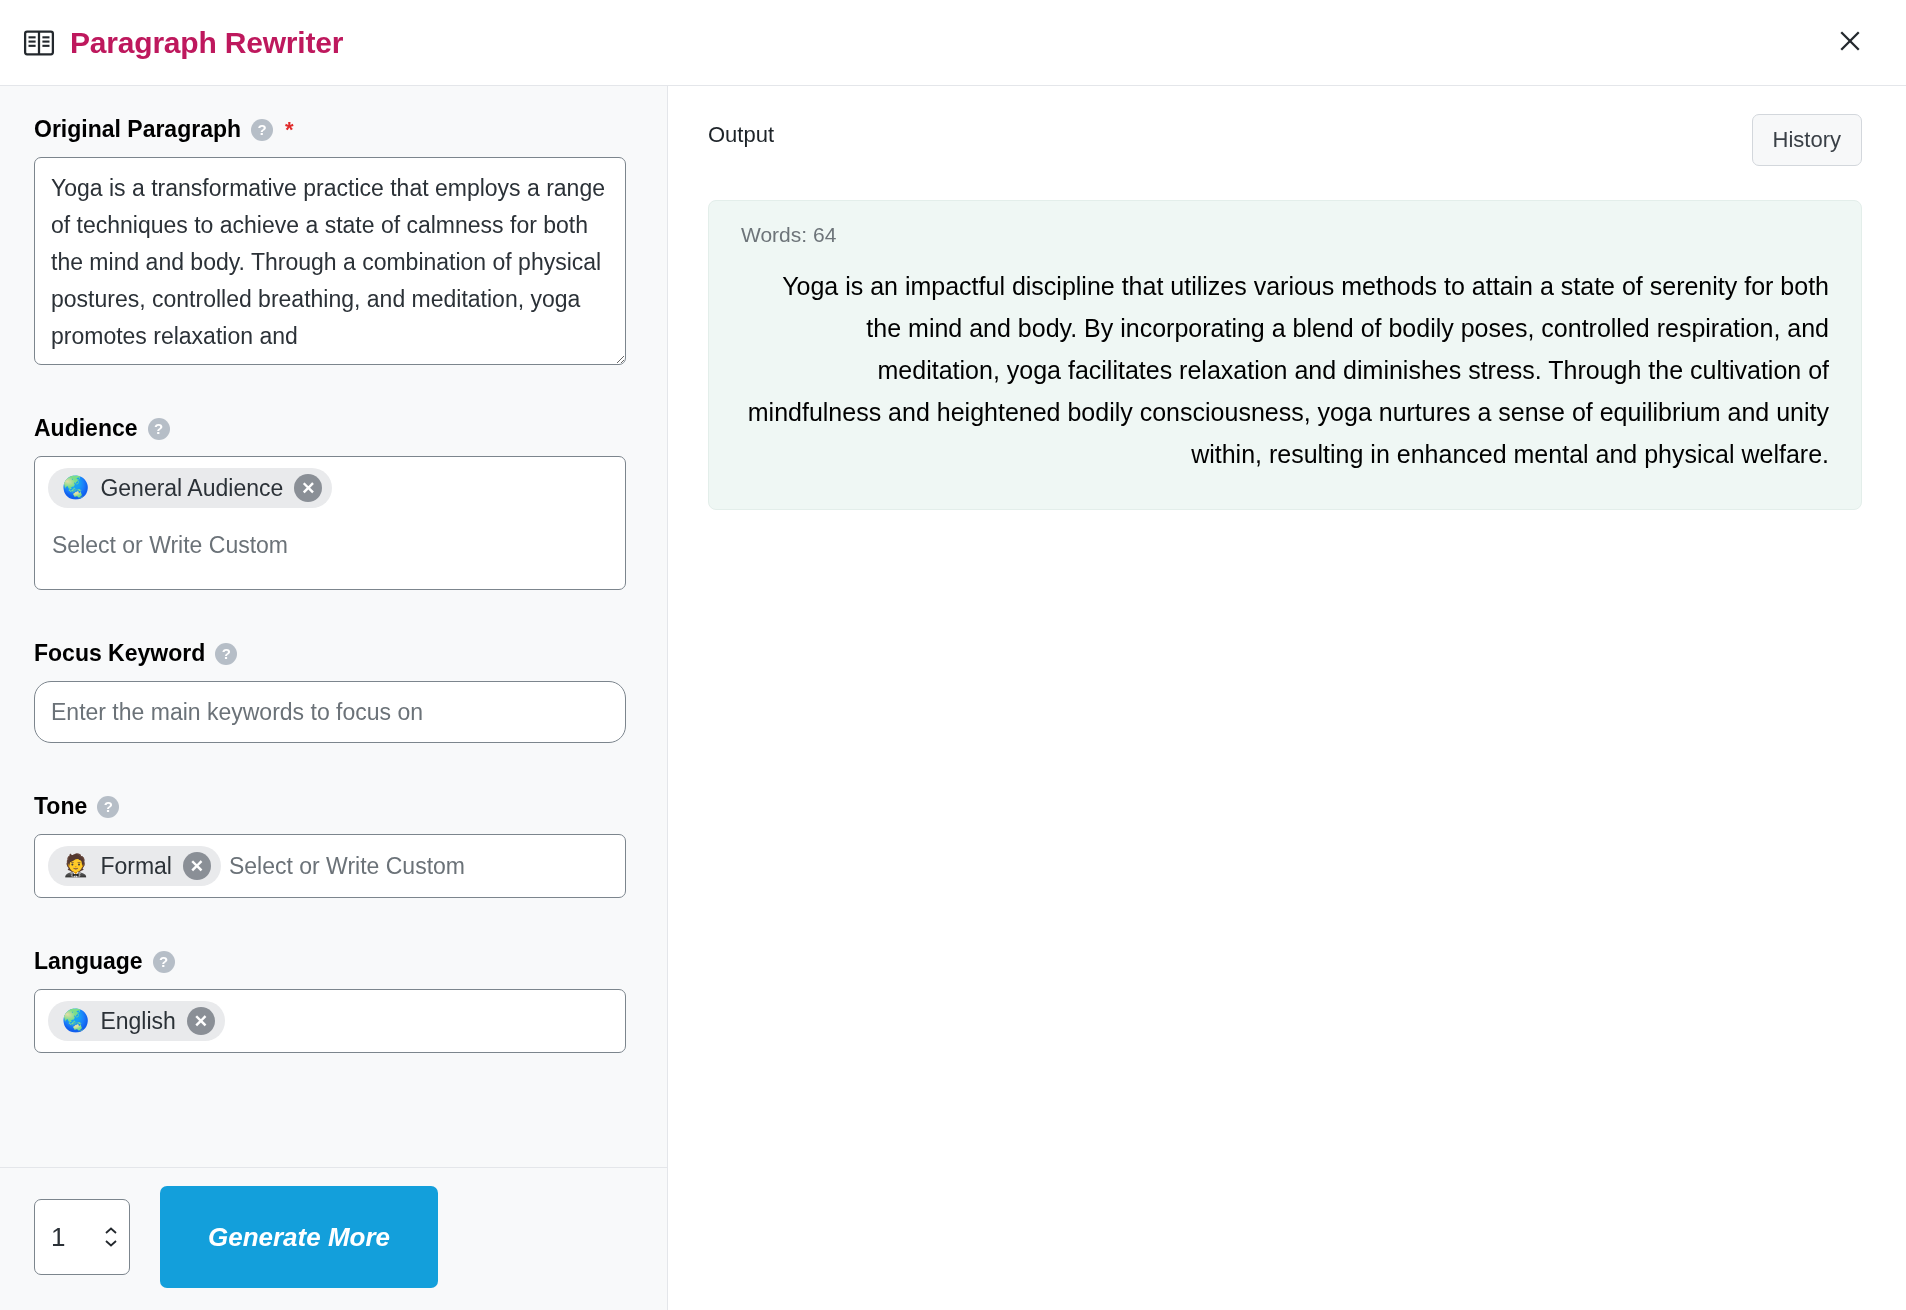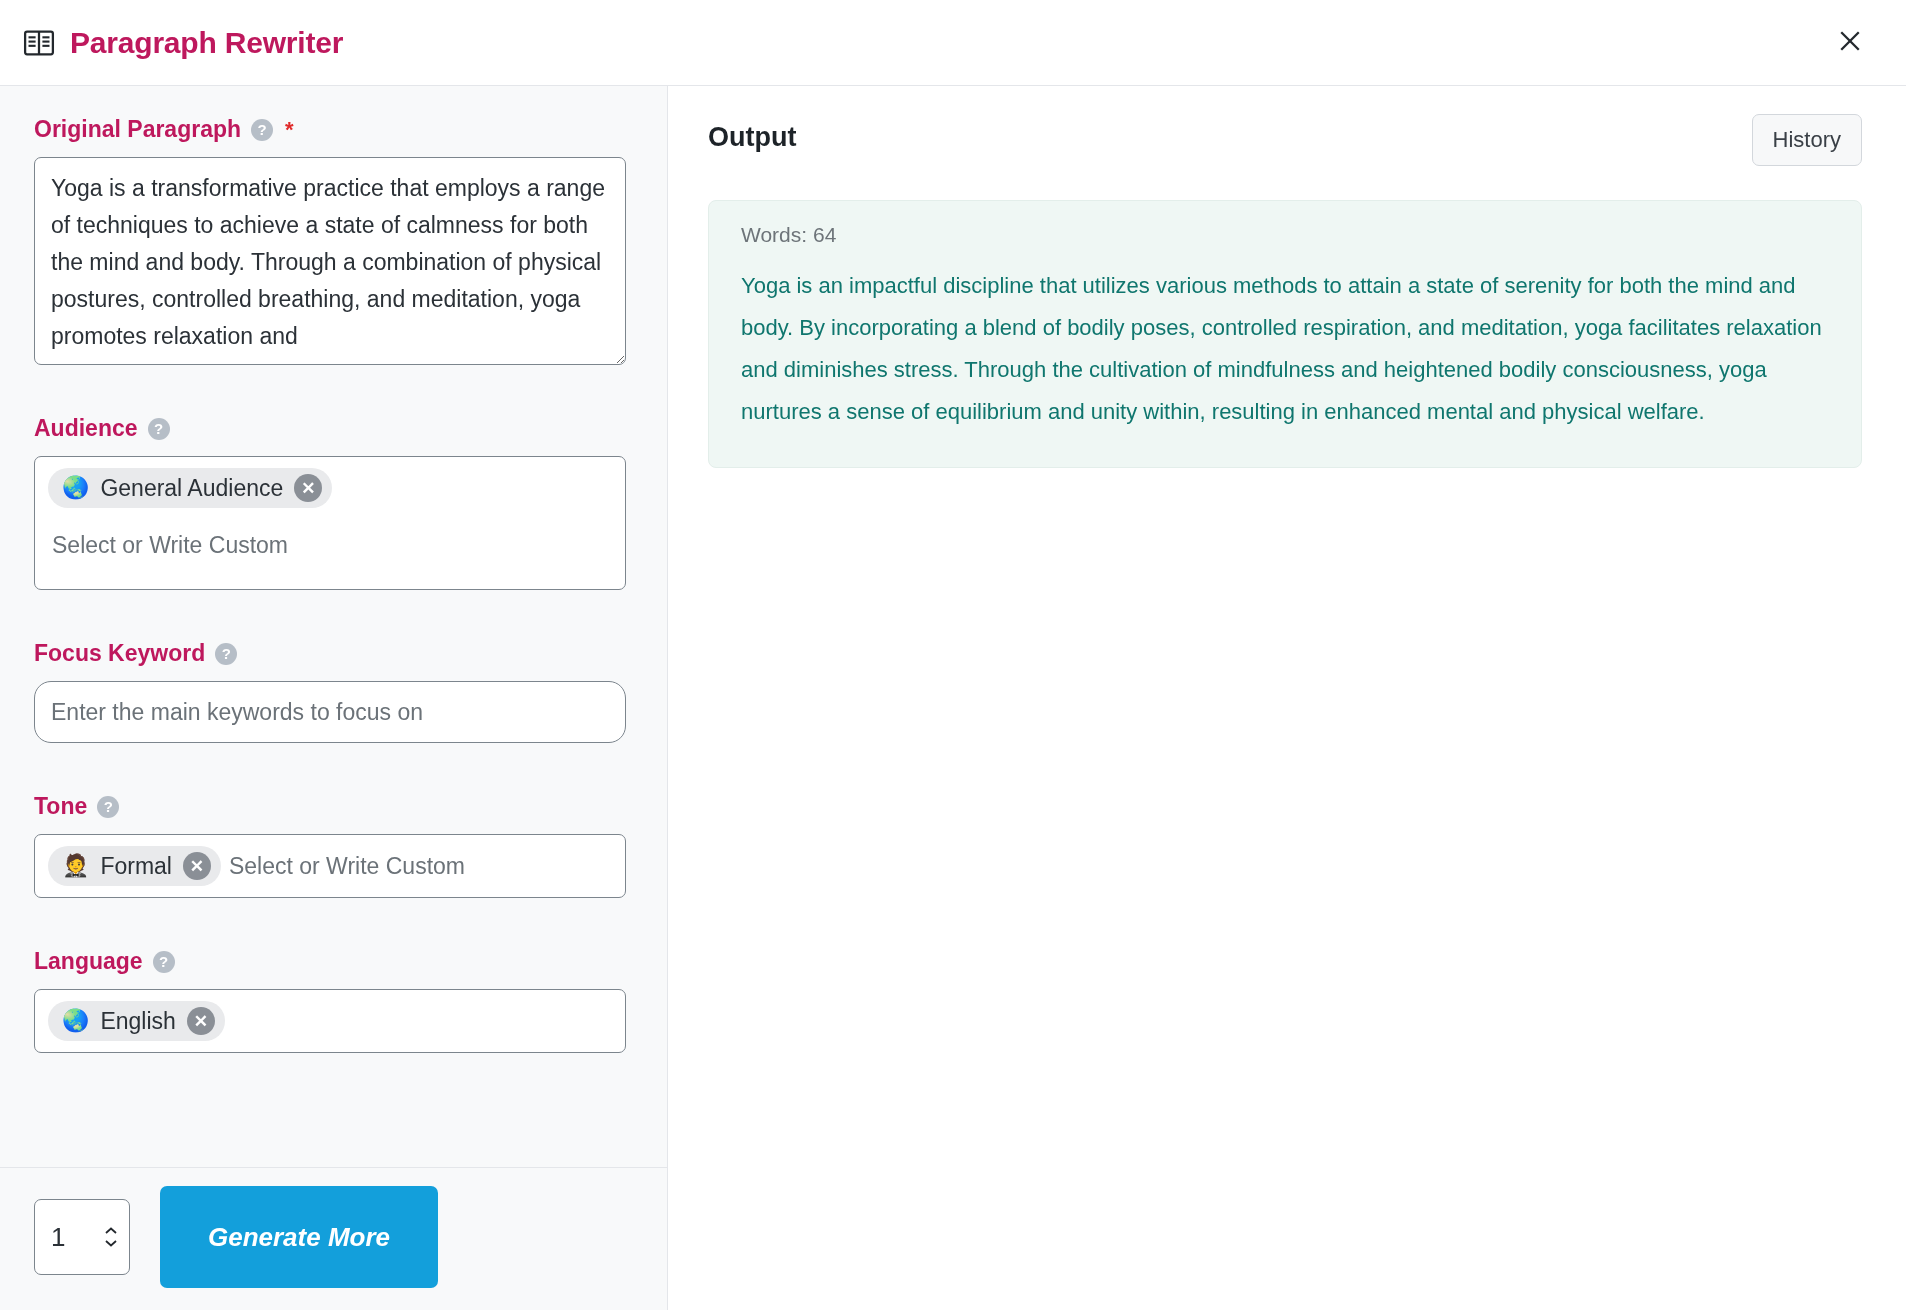--- a/index.html
+++ b/index.html
@@ -41,21 +41,21 @@
   }
   .left-scroll {
     flex: 1 1 auto; overflow: hidden;
     padding: 30px 38px 10px 34px;
   }
   .field { margin-bottom: 4px; }
   .field-label-row {
     display: flex; align-items: center; gap: 10px;
     margin-bottom: 14px;
   }
-  .field-label { font-size: 23px; font-weight: 700; color: #be185d; }
+  .field-label { font-size: 23px; font-weight: 700; color: #000000; }
   .help-icon {
     width: 22px; height: 22px; border-radius: 50%;
     background: #b6bec7; color: #ffffff;
     font-size: 15px; font-weight: 700; line-height: 22px;
     text-align: center; cursor: pointer; user-select:none;
   }
   .req-star { color: #e02b2b; font-size: 22px; line-height: 1; font-weight: 700; margin-left:2px; }
 
   textarea.paragraph-input {
     width: 592px; height: 208px;
@@ -122,34 +122,34 @@
     height: 102px; width: 278px;
     background: #139fdb; color: #ffffff;
     border: none; border-radius: 7px;
     font-family: "Liberation Sans", sans-serif;
     font-size: 26px; font-weight: 700; cursor: pointer; font-style: italic;
   }
 
   
   .right { flex: 1 1 auto; background: #ffffff; padding: 28px 44px 0 40px; min-width: 0; }
   .right-head { display:flex; align-items:flex-start; justify-content: space-between; }
-  .output-title { font-size: 27px; font-weight: 700; color: #1d2328; padding-top: 8px; }
+  .output-title { font-size: 22px; font-weight: 400; color: #1d2328; padding-top: 8px; }
   .history-btn {
     border: 1px solid #d3d7dc; border-radius: 7px;
     background: #f7f8f9; color: #3a4047;
     font-family: "Liberation Sans", sans-serif;
     font-size: 22px; padding: 12px 20px; cursor: pointer;
   }
   .output-card {
     margin-top: 34px;
     background: #eff7f4; border: 1px solid #e3eeea; border-radius: 8px;
     padding: 22px 32px 34px 32px;
   }
   .words-count { font-size: 21px; color: #6d7479; margin-bottom: 18px; }
-  .output-text { font-size: 22px; line-height: 42px; color: #0f766e; }
+  .output-text { font-size: 25px; line-height: 42px; color: #000000; text-align: right; }
 </style>
 </head>
 <body>
 
 <div class="app">
 
   <div class="header">
     <div class="header-left">
       <span>
         <svg class="book-icon" viewBox="0 0 24 24" fill="none" stroke="#23282d" stroke-width="1.6">

